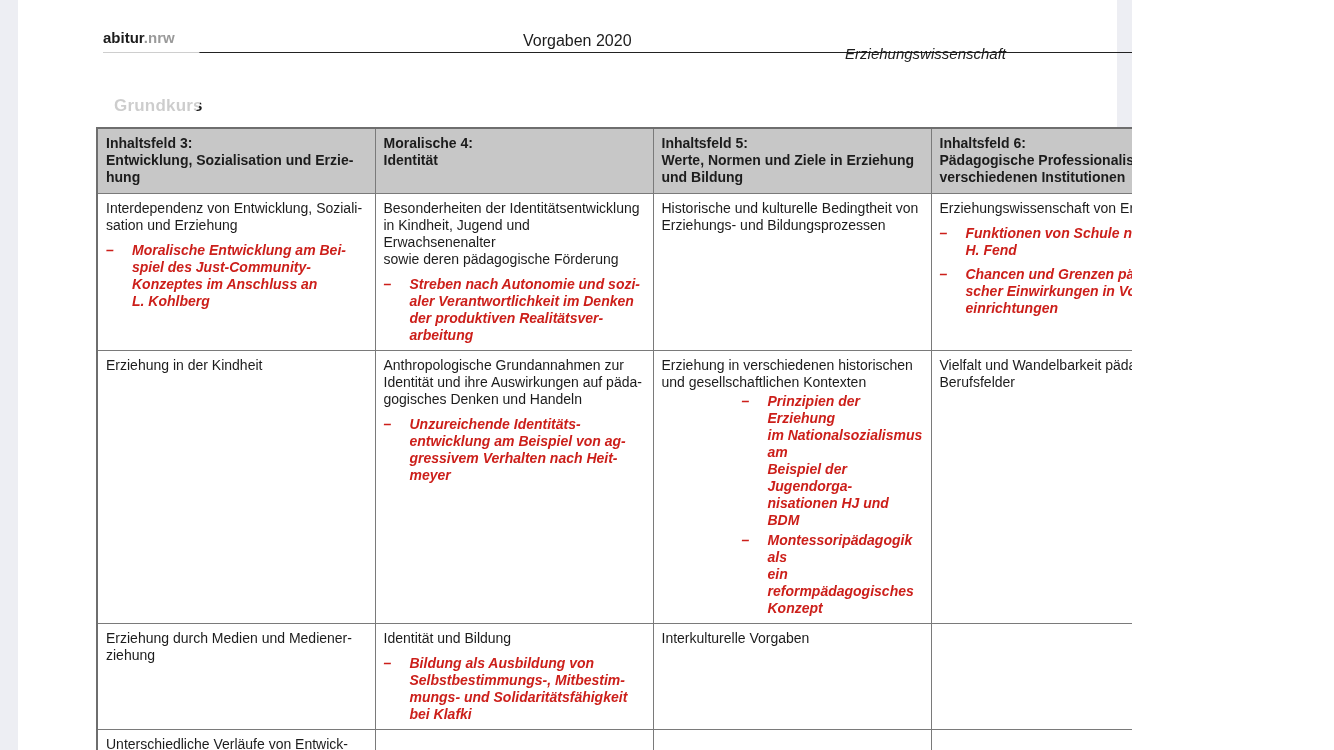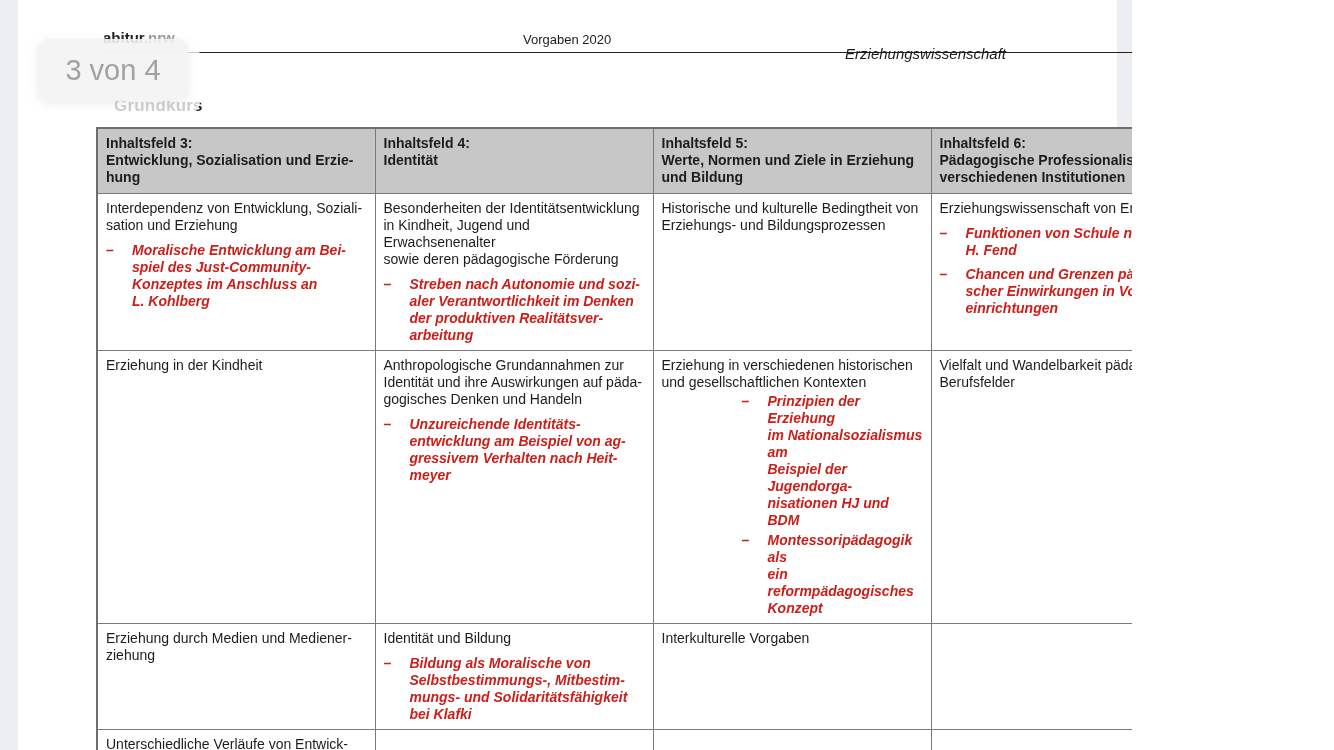--- a/index.html
+++ b/index.html
@@ -7,21 +7,21 @@
   .page { position:relative; width:1132px; height:750px; background:#ffffff; overflow:hidden; color:#1c1c1c;text-decoration:underline; }
 
   .edge-strip { position:absolute; top:0; bottom:0; background:#edeef3; }
   .edge-left  { left:0; width:18px; }
   .edge-right { right:0; width:15px; }
 
   
   .brand { position:absolute; left:103px; top:29px; font-size:15px; font-weight:bold; white-space:nowrap; }
   .brand .suffix { color:#9a9a9a; font-weight:bold; }
   .header-rule { position:absolute; left:103px; top:52px; width:1106px; height:0; border-top:1.6px solid #222; }
-  .header-center { position:absolute; left:523px; top:32px; font-size:13px;text-align:center; }
+  .header-center { position:absolute; left:523px; top:32px; font-size:16px;text-align:center; }
   .header-right { position:absolute; right:126px; top:45px; font-size:15px; font-style:italic; }
 
   .section-title { position:absolute; left:114px; top:96px; font-size:17px; font-weight:bold; letter-spacing:0.2px; }
 
   
   .badge-ghost { position:absolute; left:48px; top:44px; width:152px; height:70px; background:rgba(255,255,255,0.78); border-radius:12px; z-index:4; }
   .badge { position:absolute; left:38px; top:39px; width:150px; height:62px; background:rgba(243,243,243,0.90); border-radius:10px; z-index:5;
            display:flex; align-items:center; justify-content:center; font-size:29px; color:#a2a2a2; box-shadow:0 2px 10px rgba(180,180,180,0.25); }
 
   
@@ -53,36 +53,35 @@
   <div class="brand">
     <span>abitur</span><span class="suffix">.nrw</span>
   </div>
   <div class="header-rule"></div>
   <div class="header-center">Vorgaben 2020</div>
   <div class="header-right">Erziehungswissenschaft</div>
 
   <div class="section-title">Grundkurs</div>
 
   <div class="badge-ghost"></div>
-  <div class="badge">3 von 4</div>
 
   <div class="grid-wrap">
     <table class="grid">
       <colgroup>
           <col>
           <col>
           <col>
           <col>
         </colgroup>
       <thead>
         <tr>
           <th>Inhaltsfeld 3:
 Entwicklung, Sozialisation und Erzie-
 hung</th>
-          <th>Inhaltsfeld 4:
+          <th>Moralische 4:
 Identität</th>
           <th>Inhaltsfeld 5:
 Werte, Normen und Ziele in Erziehung
 und Bildung</th>
           <th>Inhaltsfeld 6:
 Pädagogische Professionalisierung in
 verschiedenen Institutionen</th>
         </tr>
       </thead>
       <tbody>
@@ -169,21 +168,21 @@
         </tr>
         <tr class="row2">
           <td>
             <div class="cell-text">Erziehung durch Medien und Mediener-
 ziehung</div>
           </td>
           <td>
             <div class="cell-text">Identität und Bildung</div>
             <div class="bullet">
                 <span class="dash">–</span>
-                <span class="btext">Bildung als Moralische von
+                <span class="btext">Bildung als Ausbildung von
 Selbstbestimmungs-, Mitbestim-
 mungs- und Solidaritätsfähigkeit
 bei Klafki</span>
               </div>
           </td>
           <td>
             <div class="cell-text">Interkulturelle Vorgaben</div>
           </td>
           <td></td>
         </tr>

